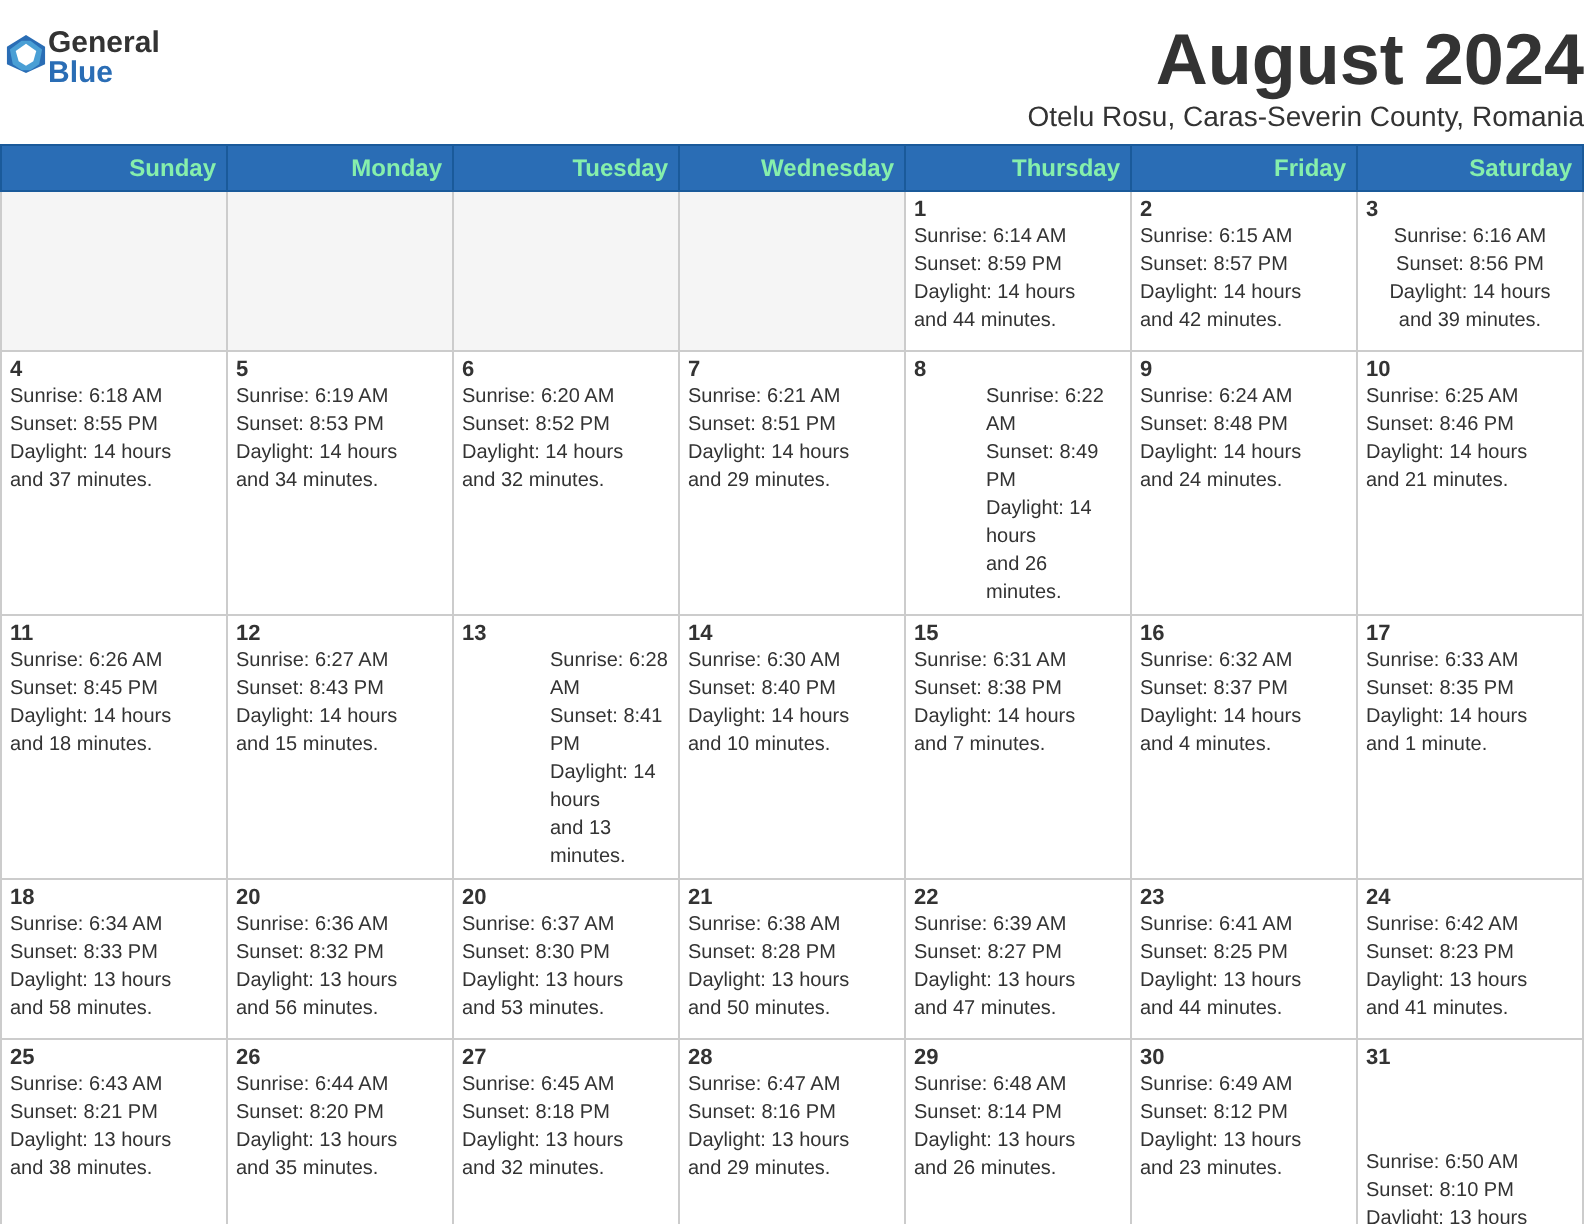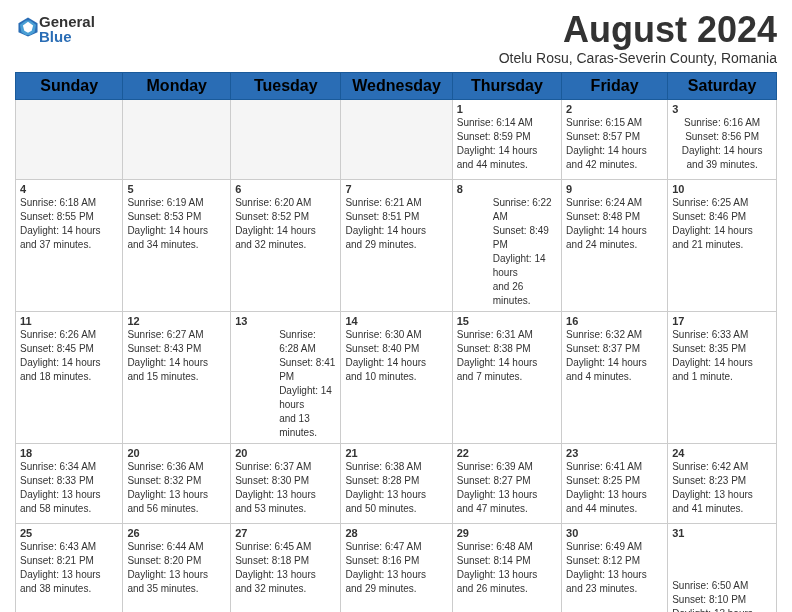--- a/index.html
+++ b/index.html
@@ -6,21 +6,21 @@
     body {
       width: 792px;
       height: 612px;
       font-family: Arial, sans-serif;
       background: #fff;
       overflow: hidden;
     }
     .page {
       width: 792px;
       height: 612px;
-      padding: 10px 15px;
+      padding: 10px 0;
     }
     .header {
       display: flex;
       align-items: flex-start;
       justify-content: space-between;
       margin-bottom: 6px;
     }
     .logo {
       display: flex;
       align-items: center;
@@ -60,25 +60,25 @@
       font-size: 14px;
       color: #333;
     }
     .calendar {
       width: 100%;
       border-collapse: collapse;
       border: 1px solid #ccc;
     }
     .calendar th {
       background-color: #2a6db5;
-      color: #000000;
-      font-size: 16px;
+      color: #86efac;
+      font-size: 12px;
       font-weight: bold;
       padding: 4px 5px;
-      text-align: center;
+      text-align: right;
       border: 1px solid #1a5a9a;
     }
     .calendar td {
       vertical-align: top;
       width: 113px;
       height: 80px;
       padding: 3px 4px;
       border: 1px solid #ccc;
       font-size: 9.5px;
       color: #333;

